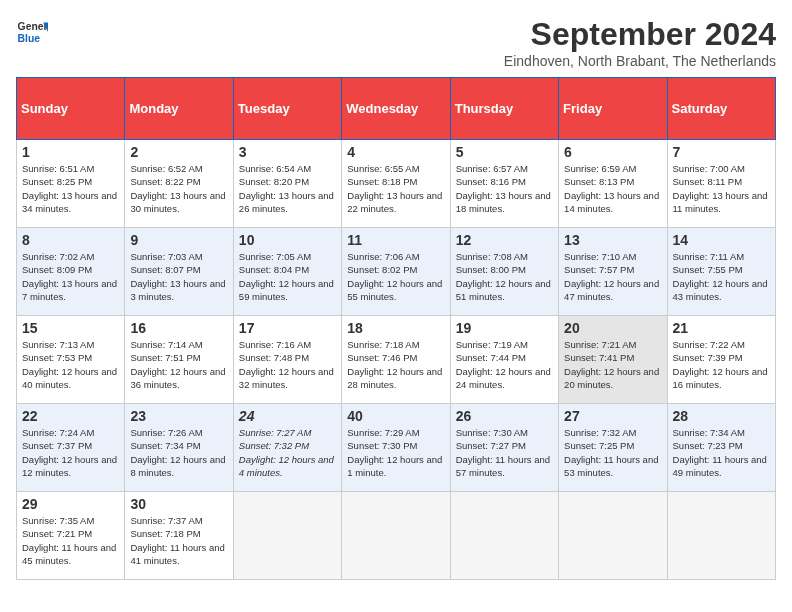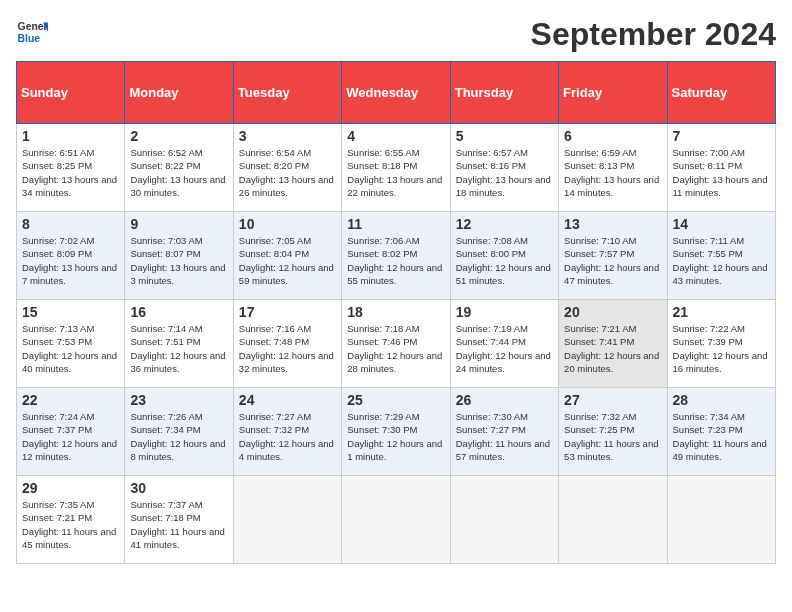--- a/index.html
+++ b/index.html
@@ -84,20 +84,21 @@
 <div class="header-area">
   <div class="logo">
     <svg class="logo-icon" viewBox="0 0 40 40">
       <text x="2" y="18" font-size="13" font-weight="bold" fill="#333">General</text>
       <text x="2" y="32" font-size="13" font-weight="bold" fill="#1565c0">Blue</text>
       <polygon points="34,8 40,8 40,20" fill="#1565c0"></polygon>
     </svg>
   </div>
   <div class="title-area">
     <div class="month-title">September 2024</div>
+    <div class="location">Eindhoven, North Brabant, The Netherlands</div>
   </div>
 </div>
 
 <table>
   <thead>
     <tr id="header-row">
         <th>Sunday</th>
         <th>Monday</th>
         <th>Tuesday</th>
         <th>Wednesday</th>
@@ -291,30 +292,30 @@
         </div>
       </td>
         <td style="background: rgb(234, 241, 251);">
         <span class="day-num">23</span>
         <div class="day-info">
           Sunrise: 7:26 AM<br>
           Sunset: 7:34 PM<br>
           Daylight: 12 hours and 8 minutes.
         </div>
       </td>
-        <td style="background: rgb(234, 241, 251);">
+        <td style="background: rgb(234, 241, 251); font-style: italic;">
         <span class="day-num">24</span>
         <div class="day-info">
           Sunrise: 7:27 AM<br>
           Sunset: 7:32 PM<br>
           Daylight: 12 hours and 4 minutes.
         </div>
       </td>
         <td style="background: rgb(234, 241, 251);">
-        <span class="day-num">25</span>
+        <span class="day-num">40</span>
         <div class="day-info">
           Sunrise: 7:29 AM<br>
           Sunset: 7:30 PM<br>
           Daylight: 12 hours and 1 minute.
         </div>
       </td>
         <td style="background: rgb(234, 241, 251);">
         <span class="day-num">26</span>
         <div class="day-info">
           Sunrise: 7:30 AM<br>

